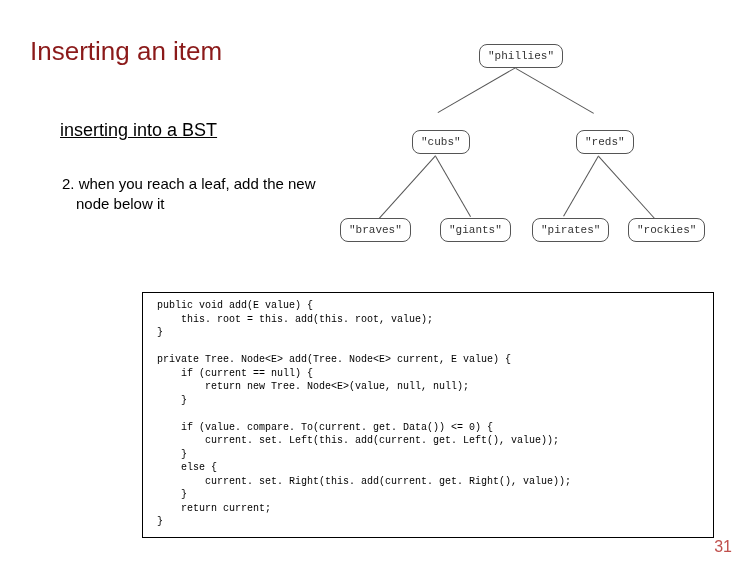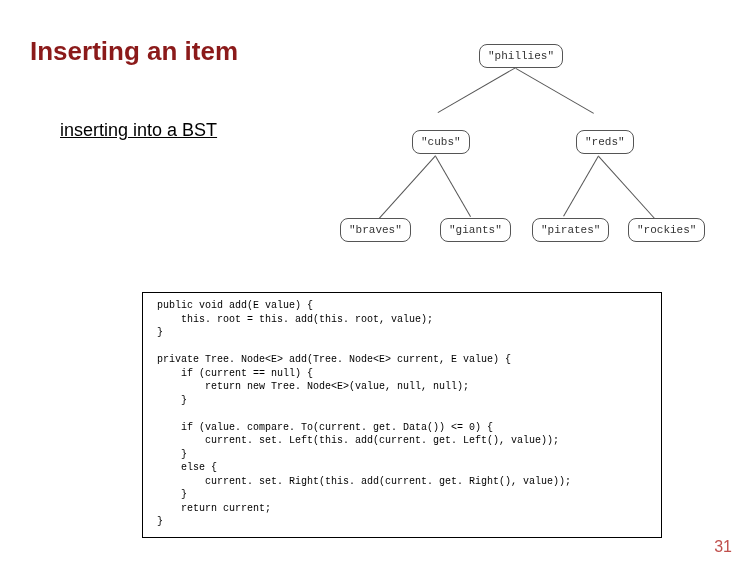--- a/index.html
+++ b/index.html
@@ -9,21 +9,21 @@
     background: #ffffff;
     font-family: Arial, Helvetica, sans-serif;
     position: relative;
     overflow: hidden;
   }
   .slide-title {
     position: absolute;
     top: 36px;
     left: 30px;
     font-size: 26px;
-    font-weight: bold;
+    font-weight: normal;
     color: #8b1a1a;
   }
   .subtitle {
     position: absolute;
     top: 120px;
     left: 60px;
     font-size: 18px;
     color: #000;
     text-decoration: underline;
   }
@@ -39,21 +39,21 @@
   .steps .step-text {
     display: block;
     padding-left: 14px;
     text-indent: -14px;
     margin-bottom: 2px;
   }
   .codebox {
     position: absolute;
     top: 292px;
     left: 142px;
-    width: 520px;
+    width: 572px;
     border: 1px solid #000;
     padding: 6px 8px 8px 8px;
     font-family: "Courier New", monospace;
     font-size: 10px;
     line-height: 1.35;
     white-space: pre;
     color: #000;
   }
   .page-num {
     position: absolute;
@@ -89,20 +89,21 @@
   }
 </style>
 </head>
 <body>
 
 <div class="slide-title">Inserting an item</div>
 
 <div class="subtitle">inserting into a BST</div>
 
 <div class="steps">
+  <span class="step-text">2. when you reach a leaf, add the new node below it</span>
 </div>
 
 <div class="tree">
 
   <div class="edge" style="left:180px; top:30px; width:90px; transform:rotate(150deg);"></div>
   <div class="edge" style="left:180px; top:30px; width:90px; transform:rotate(30deg);"></div>
   <div class="edge" style="left:100px; top:118px; width:85px; transform:rotate(132deg);"></div>
   <div class="edge" style="left:100px; top:118px; width:70px; transform:rotate(60deg);"></div>
   <div class="edge" style="left:263px; top:118px; width:70px; transform:rotate(120deg);"></div>
   <div class="edge" style="left:263px; top:118px; width:85px; transform:rotate(48deg);"></div>

